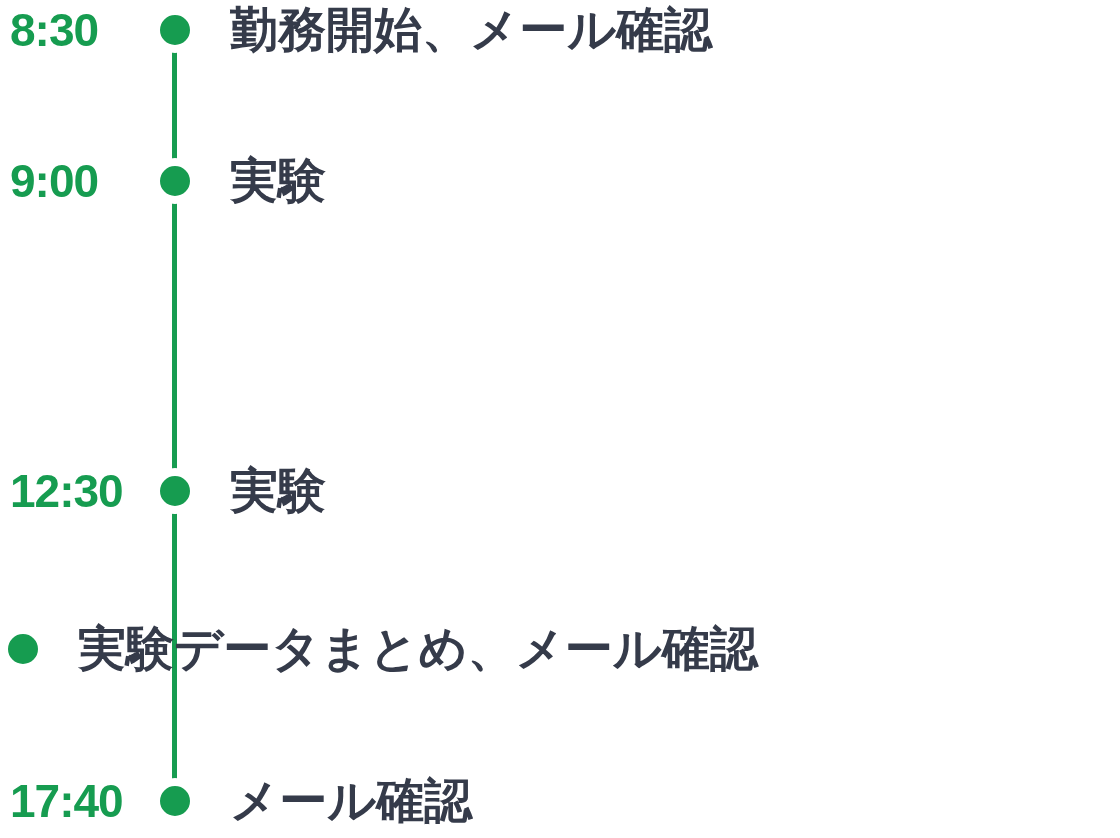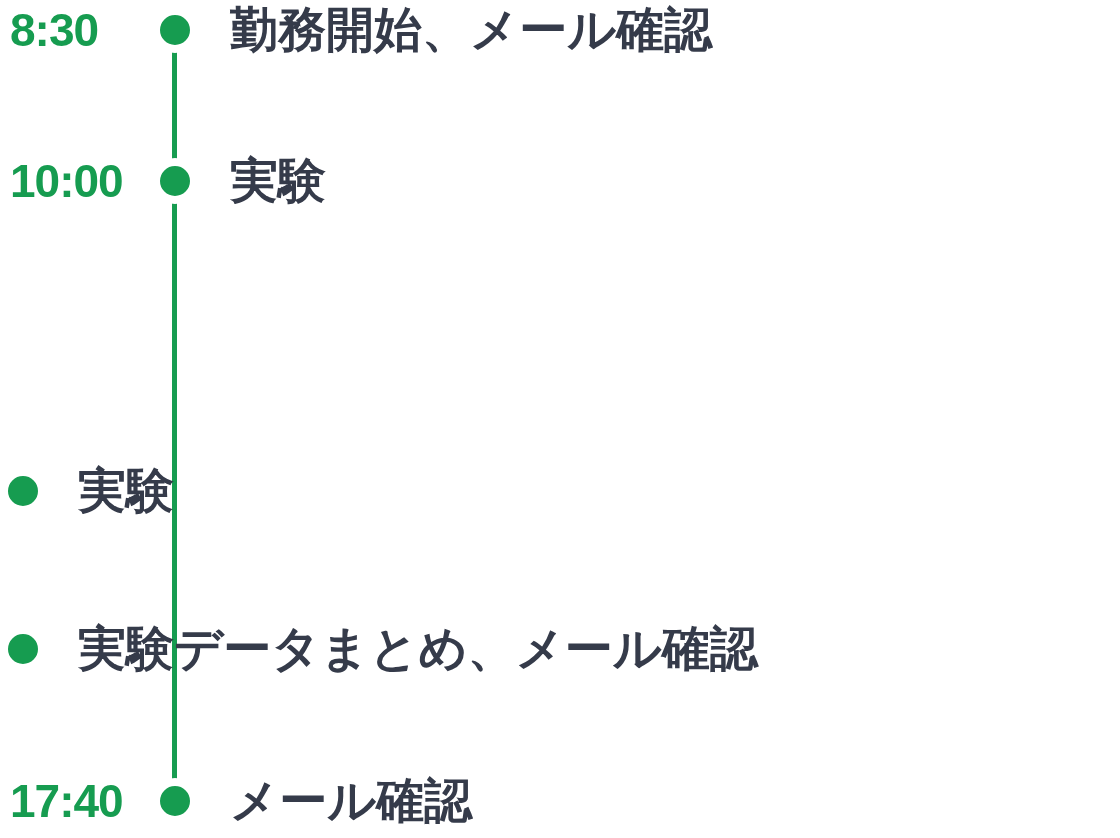--- a/index.html
+++ b/index.html
@@ -70,27 +70,28 @@
 
   <div class="timeline-line"></div>
 
   <div class="row" style="top:30px">
     <span class="time">8:30</span>
     <span class="dot"></span>
     <span class="label">勤務開始、メール確認</span>
   </div>
 
   <div class="row" style="top:181px">
-    <span class="time">10:00</span>
+    <span class="time">9:00</span>
     <span class="dot"></span>
     <span class="label">実験</span>
   </div>
 
 
   <div class="row" style="top:491px">
+    <span class="time">12:30</span>
     <span class="dot"></span>
     <span class="label">実験</span>
   </div>
 
   <div class="row" style="top:649px">
     <span class="dot"></span>
     <span class="label">実験データまとめ、メール確認</span>
   </div>
 
   <div class="row" style="top:801px">

